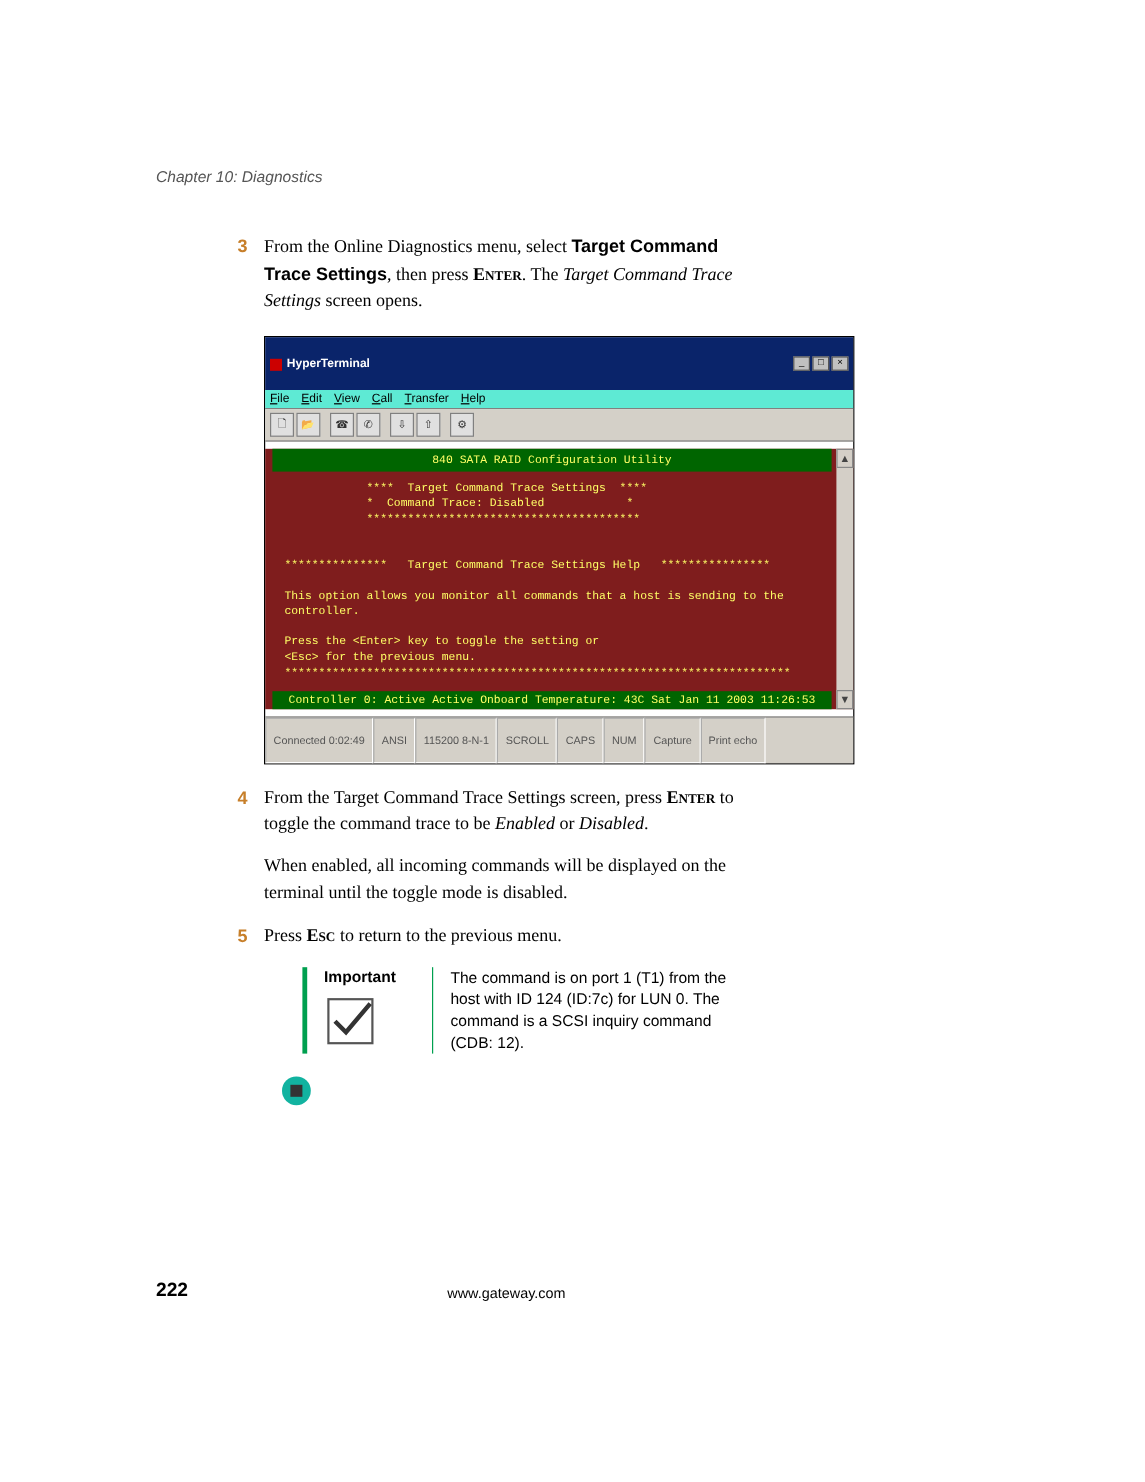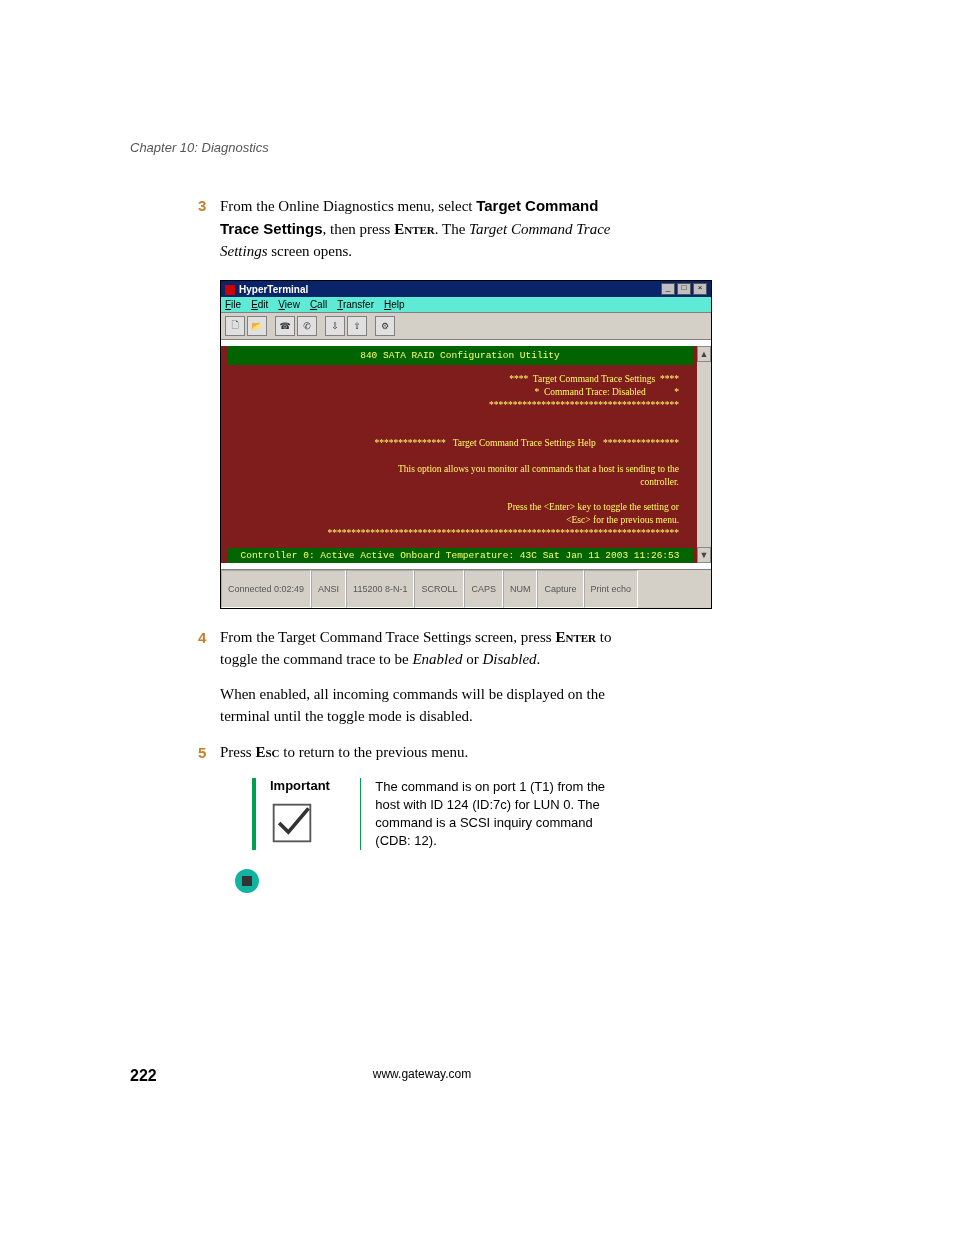--- a/index.html
+++ b/index.html
@@ -50,21 +50,21 @@
   .screenshot {
     width: 490px;
     margin: 18px 0 18px 0;
     border: 1px solid #000;
   }
   .win-titlebar {
     background: linear-gradient(#0a246a, #0a246a);
     color: #fff;
     font-family: Tahoma, Arial, sans-serif;
     font-size: 10px;
-    padding: 2px 4px;
+    padding: 16px 4px;
     display: flex;
     justify-content: space-between;
     align-items: flex-end;
   }
   .win-titlebar .left { display: flex; align-items: center; gap: 4px; }
   .win-titlebar .icon {
     width: 10px; height: 10px; background: #c00;
     display: inline-block;
   }
   .win-titlebar .ctrls { display: flex; gap: 2px; }
@@ -99,26 +99,25 @@
     color: #333;
   }
   .term-wrap {
     background: #7f1d1d;
     padding: 0;
     position: relative;
   }
   .term-inner {
     margin: 6px 14px 6px 10px;
     padding: 0;
-    font-family: Liberation Serif, serif;
+    font-family: Liberation Mono, monospace;
     color: #ffff66;
     font-size: 9.5px;
     line-height: 1.35;
     white-space: pre;
-    text-align: right;
   }
   .term-title-bar {
     background: #006500;
     color: #ffff66;
     text-align: center;
     padding: 4px 0;
     margin: 6px 18px 8px 6px;
   }
   .term-status-bar {
     background: #006500;
@@ -188,21 +187,21 @@
     margin-top: 18px;
     margin-left: 14px;
     width: 26px; height: 26px;
   }
   .footer {
     position: absolute;
     bottom: 150px;
     left: 130px;
     right: 130px;
     display: flex;
-    align-items: flex-start;
+    align-items: flex-end;
   }
   .pagenum {
     font-family: Arial, Helvetica, sans-serif;
     font-weight: bold;
     font-size: 16px;
     width: 90px;
   }
   .url {
     font-family: Arial, Helvetica, sans-serif;
     font-size: 12px;

